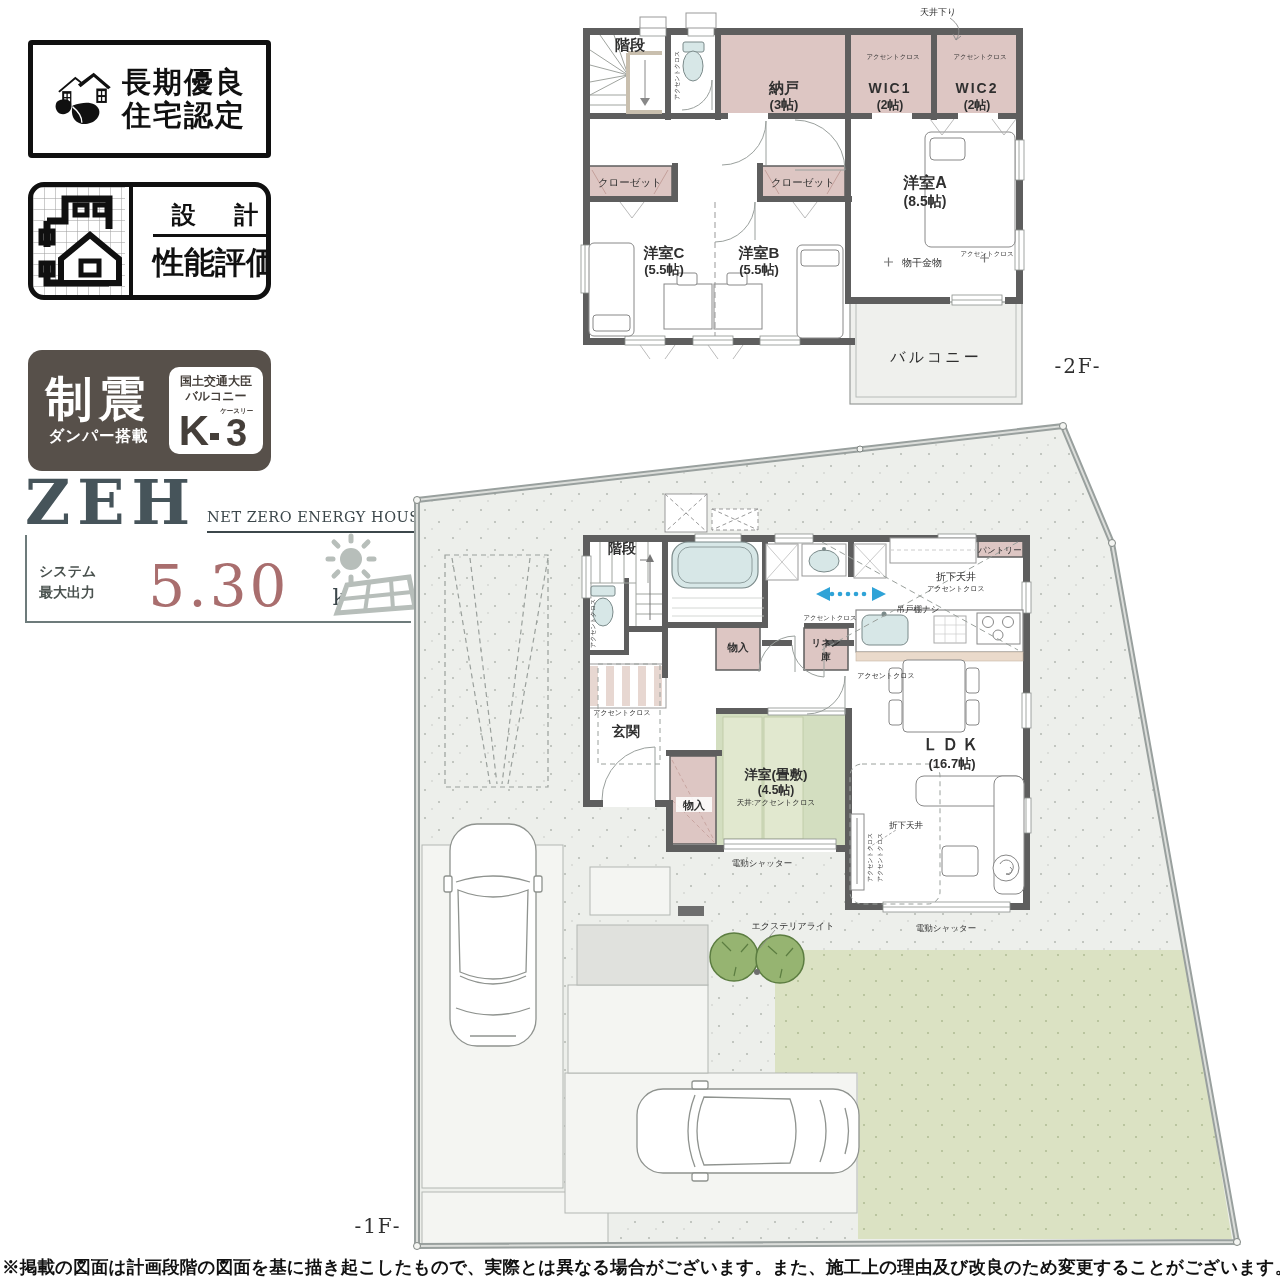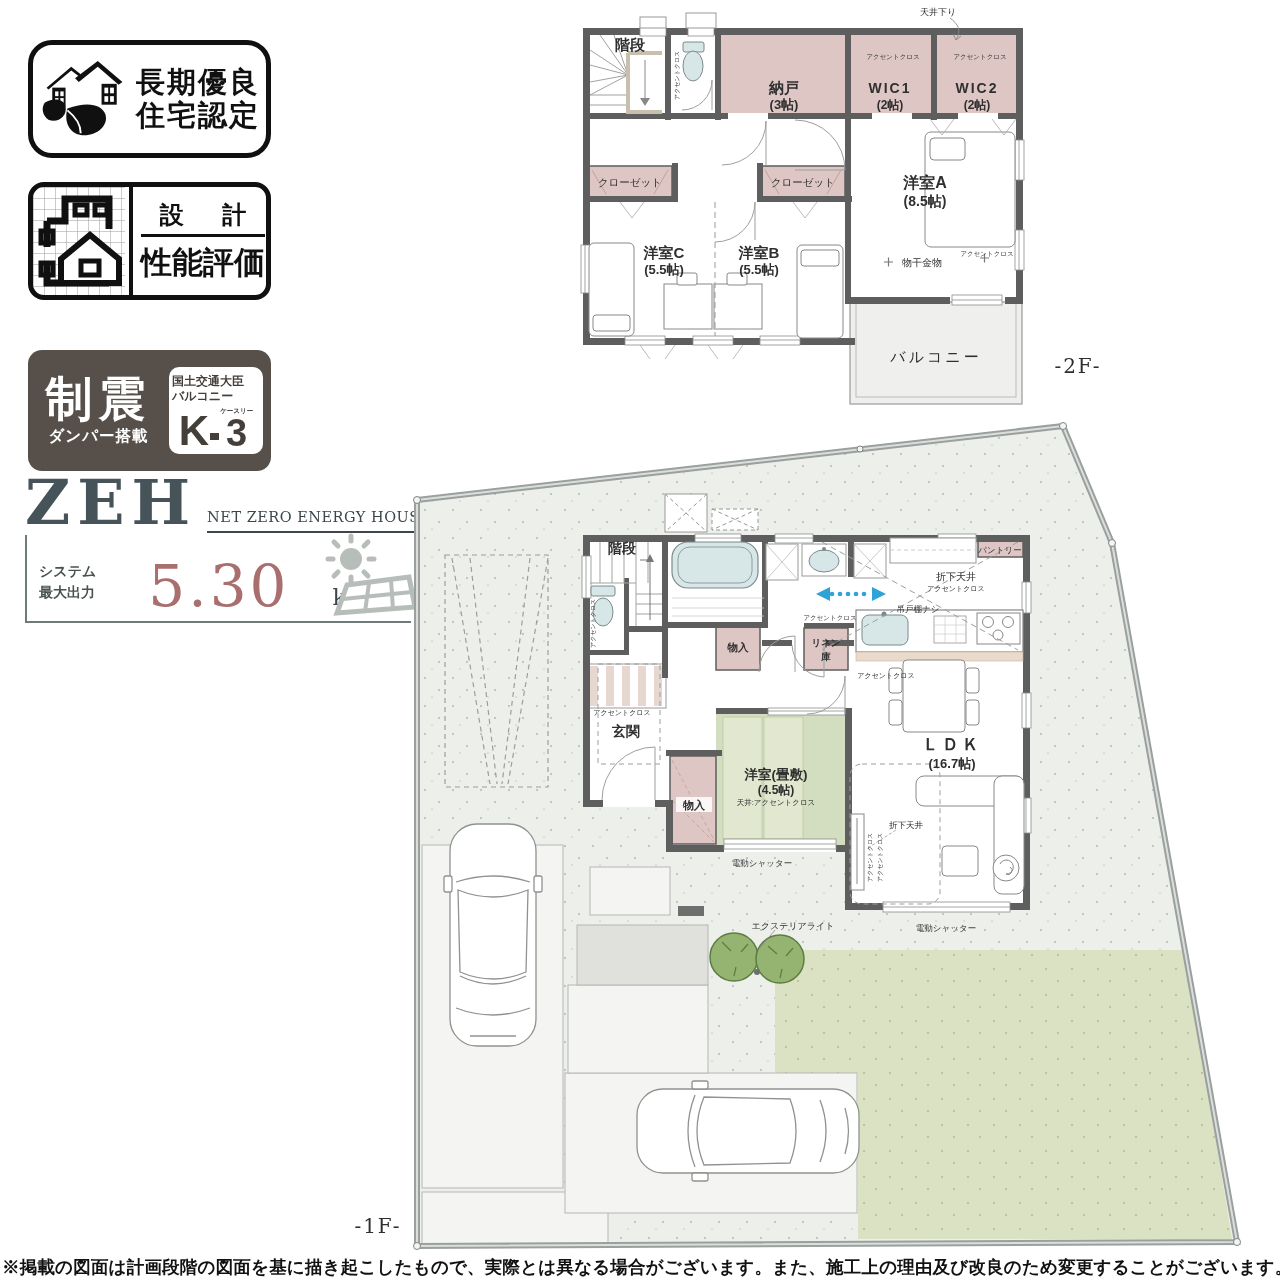--- a/index.html
+++ b/index.html
@@ -1,35 +1,35 @@
 <!DOCTYPE html>
 <html><head>
 <meta charset="utf-8">
 <style>
   html,body{margin:0;padding:0;}
   body{width:1280px;height:1280px;background:#ffffff;position:relative;overflow:hidden;
        font-family:"Liberation Sans",sans-serif;color:#222;}
   .badges{position:absolute;left:0;top:0;}
   .badge{position:absolute;box-sizing:border-box;background:#fff;}
-  .badge1{left:28px;top:40px;width:243px;height:118px;border:5px solid #101010;border-radius:24px;
-          display:flex;align-items:center;gap:6px;padding:6px;}
+  .badge1{left:28px;top:40px;width:243px;height:118px;border:5px solid #101010;border-radius:4px;
+          display:flex;align-items:center;gap:6px;padding:20px;}
   .b1-text{font-weight:900;font-size:29px;letter-spacing:2px;line-height:1.15;color:#101010;white-space:nowrap;}
   .badge2{left:28px;top:182px;width:243px;height:118px;border:5px solid #101010;border-radius:16px;
           display:flex;overflow:hidden;}
   .b2-icon{width:96px;border-right:4px solid #101010;flex:none;}
-  .b2-text{flex:1;display:flex;flex-direction:column;justify-content:center;padding:4px 8px;}
+  .b2-text{flex:1;display:flex;flex-direction:column;justify-content:center;padding:4px 20px;}
   .b2-top{font-size:24px;font-weight:900;letter-spacing:16px;text-align:center;color:#101010;
           border-bottom:3px solid #101010;padding-bottom:3px;white-space:nowrap;text-indent:16px;}
   .b2-bottom{font-size:31px;font-weight:900;letter-spacing:0px;color:#101010;margin-top:5px;text-align:left;white-space:nowrap;}
   .badge3{left:28px;top:322px;width:243px;height:121px;background:#57504a;border-radius:14px;
           display:flex;align-items:center;padding:8px;gap:8px;margin-top:28px;}
   .b3-left{flex:1;text-align:center;color:#fff;}
   .b3-main{font-size:47px;font-weight:900;letter-spacing:6px;line-height:1.05;}
   .b3-sub{font-size:15.5px;font-weight:700;letter-spacing:1px;margin-top:2px;white-space:nowrap;}
-  .b3-right{width:88px;background:#fff;border-radius:10px;color:#453f3a;
+  .b3-right{width:88px;background:#fff;border-radius:10px;color:#453f3a;text-align:center;
             padding:7px 3px 4px 3px;flex:none;}
   .b3-cert{font-size:12px;font-weight:900;line-height:1.3;white-space:nowrap;}
   .k3-row{display:flex;justify-content:center;align-items:flex-end;margin-top:2px;}
   .k3-k{font-size:42px;font-weight:900;line-height:0.9;}
   .k3-dash{width:9px;height:7px;background:#453f3a;margin:0 1px 10px 1px;}
   .k3-col{display:flex;flex-direction:column;align-items:center;}
   .k3-kana{font-size:6.5px;font-weight:700;letter-spacing:0px;}
   .k3-3{font-size:38px;font-weight:900;line-height:0.9;}
   .zeh{position:absolute;left:25px;top:474px;width:430px;}
   .zeh-row1{display:flex;align-items:flex-end;gap:10px;}

